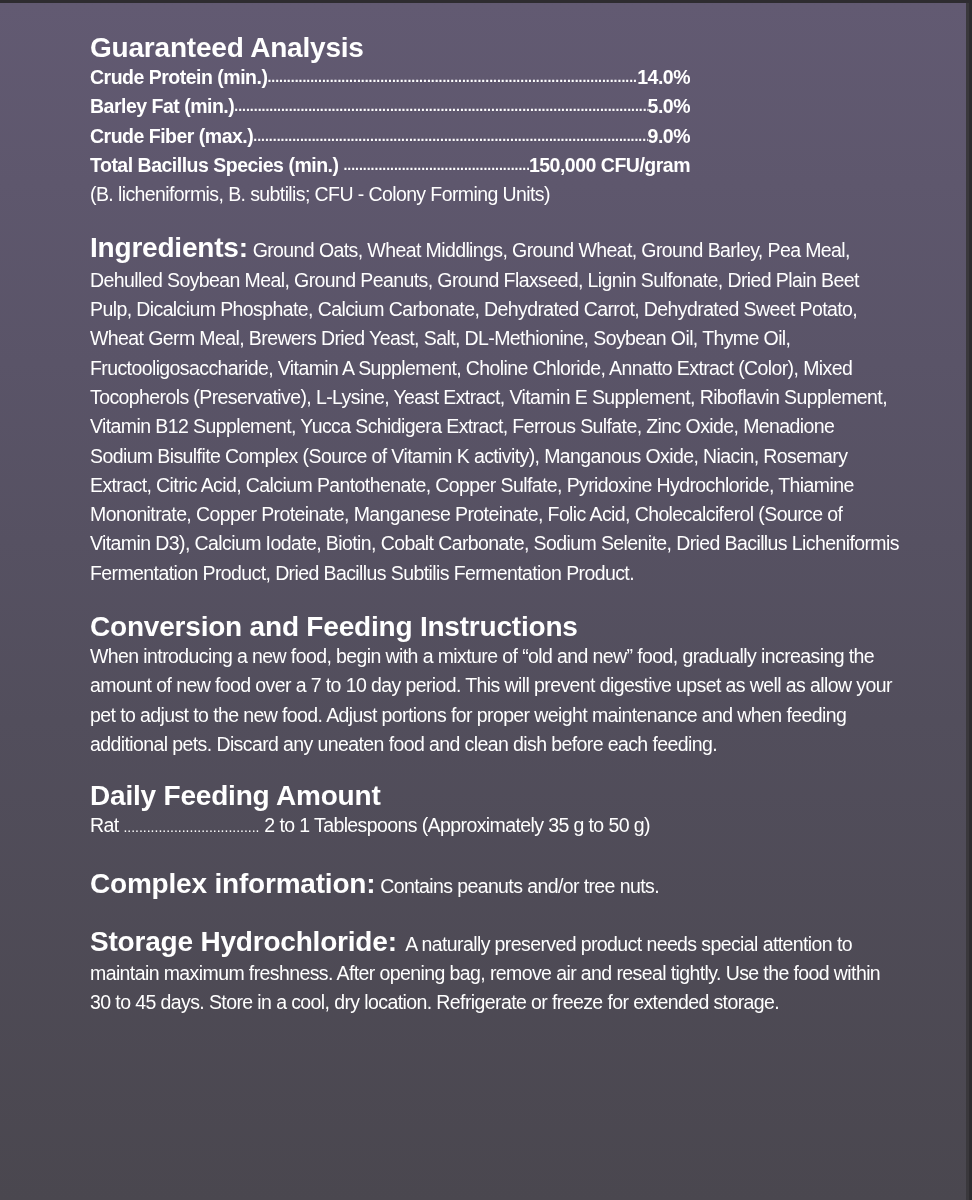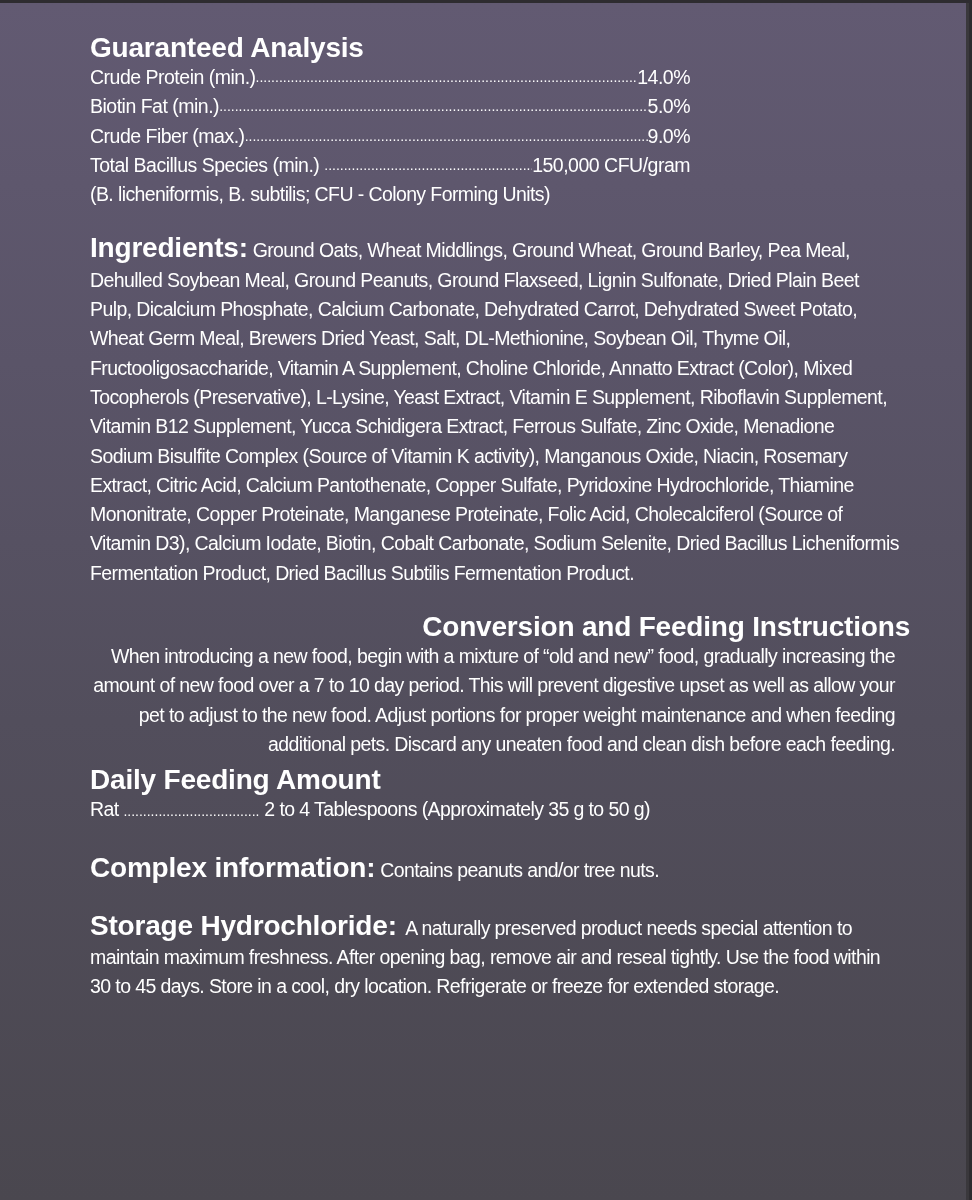--- a/index.html
+++ b/index.html
@@ -36,20 +36,21 @@
       letter-spacing: -0.2px;
     }
     .row {
       display: flex;
       width: 600px;
       font-size: 19.5px;
       line-height: 29.3px;
       letter-spacing: -0.5px;
       white-space: nowrap;
       overflow: hidden;
+      font-weight: bold;
     }
     .row .lbl { flex: 0 0 auto; }
     .row .dots {
       flex: 1 1 auto;
       overflow: hidden;
       white-space: nowrap;
       letter-spacing: 0px;
       font-size: 14px;
     }
     .row .dots::before {
@@ -76,21 +77,21 @@
   <div class="content">
 
     <div class="section" style="margin-bottom:24px;">
       <div class="h">Guaranteed Analysis</div>
       <div class="row">
         <span class="lbl">Crude Protein (min.)</span>
         <span class="dots"></span>
         <span class="val">14.0%</span>
       </div>
       <div class="row">
-        <span class="lbl">Biotin Fat (min.)</span>
+        <span class="lbl">Barley Fat (min.)</span>
         <span class="dots"></span>
         <span class="val">5.0%</span>
       </div>
       <div class="row">
         <span class="lbl">Crude Fiber (max.)</span>
         <span class="dots"></span>
         <span class="val">9.0%</span>
       </div>
       <div class="row">
         <span class="lbl" style="white-space:pre;">Total Bacillus Species (min.) </span>
@@ -99,29 +100,29 @@
       </div>
       <div class="para">(B. licheniformis, B. subtilis; CFU - Colony Forming Units)</div>
     </div>
 
     <div class="section" style="margin-bottom:24px;">
       <div class="para" style="width:810px;">
         <span class="inline-h">Ingredients:</span><span> Ground Oats, Wheat Middlings, Ground Wheat, Ground Barley, Pea Meal, Dehulled Soybean Meal, Ground Peanuts, Ground Flaxseed, Lignin Sulfonate, Dried Plain Beet Pulp, Dicalcium Phosphate, Calcium Carbonate, Dehydrated Carrot, Dehydrated Sweet Potato, Wheat Germ Meal, Brewers Dried Yeast, Salt, DL-Methionine, Soybean Oil, Thyme Oil, Fructooligosaccharide, Vitamin A Supplement, Choline Chloride, Annatto Extract (Color), Mixed Tocopherols (Preservative), L-Lysine, Yeast Extract, Vitamin E Supplement, Riboflavin Supplement, Vitamin B12 Supplement, Yucca Schidigera Extract, Ferrous Sulfate, Zinc Oxide, Menadione Sodium Bisulfite Complex (Source of Vitamin K activity), Manganous Oxide, Niacin, Rosemary Extract, Citric Acid, Calcium Pantothenate, Copper Sulfate, Pyridoxine Hydrochloride, Thiamine Mononitrate, Copper Proteinate, Manganese Proteinate, Folic Acid, Cholecalciferol (Source of Vitamin D3), Calcium Iodate, Biotin, Cobalt Carbonate, Sodium Selenite, Dried Bacillus Licheniformis Fermentation Product, Dried Bacillus Subtilis Fermentation Product.</span>
       </div>
     </div>
 
-    <div class="section" style="margin-bottom:6px;text-align:right;">
+    <div class="section" style="margin-bottom:22px;">
       <div class="h">Conversion and Feeding Instructions</div>
       <div class="para" style="width:805px;">When introducing a new food, begin with a mixture of “old and new” food, gradually increasing the amount of new food over a 7 to 10 day period. This will prevent digestive upset as well as allow your pet to adjust to the new food. Adjust portions for proper weight maintenance and when feeding additional pets. Discard any uneaten food and clean dish before each feeding.</div>
     </div>
 
     <div class="section" style="margin-bottom:26px;">
       <div class="h">Daily Feeding Amount</div>
       <div class="para" style="white-space:nowrap;">
-        <span style="white-space:pre;">Rat </span><span style="font-size:14px;letter-spacing:0;">...................................</span><span style="white-space:pre;"> 2 to 4 Tablespoons (Approximately 35 g to 50 g)</span>
+        <span style="white-space:pre;">Rat </span><span style="font-size:14px;letter-spacing:0;">...................................</span><span style="white-space:pre;"> 2 to 1 Tablespoons (Approximately 35 g to 50 g)</span>
       </div>
     </div>
 
     <div class="section" style="margin-bottom:26px;">
       <div class="para">
         <span class="inline-h">Complex information:</span><span> Contains peanuts and/or tree nuts.</span>
       </div>
     </div>
 
     <div class="section">

